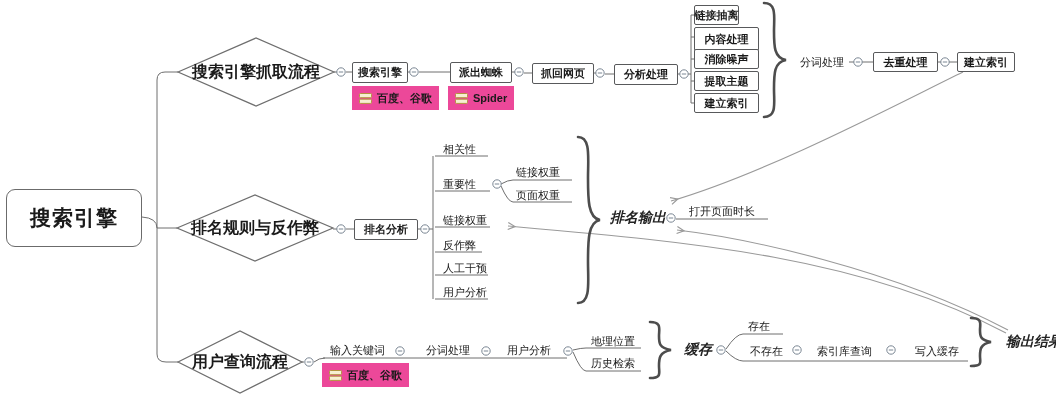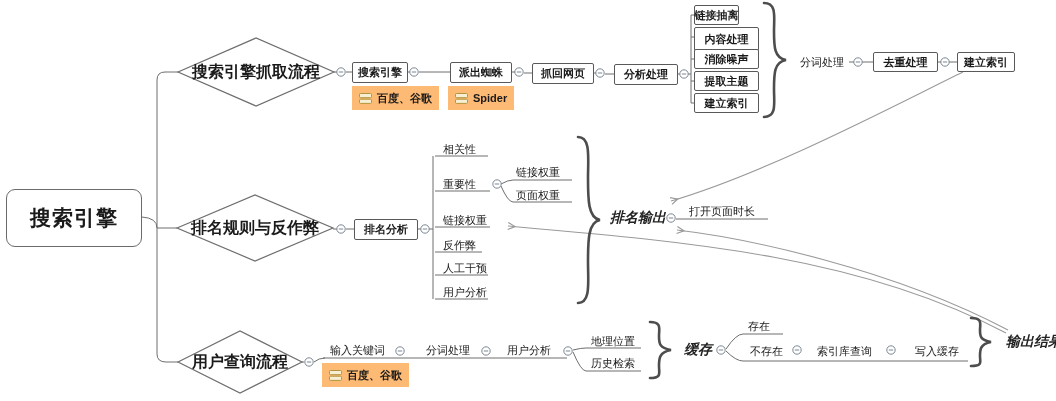--- a/index.html
+++ b/index.html
@@ -11,21 +11,21 @@
        font-size:11px;font-weight:bold;white-space:nowrap;box-sizing:border-box;}
   .plain{position:absolute;font-size:11px;font-weight:normal;white-space:nowrap;line-height:13px;}
   .sum{position:absolute;font-size:14px;font-weight:bold;font-style:italic;
        font-family:"DejaVu Serif","Liberation Serif",serif;white-space:nowrap;line-height:13px;color:#222;}
   .dlabel{position:absolute;display:flex;align-items:center;justify-content:center;
           font-size:16px;font-weight:bold;white-space:nowrap;}
   .rootbox{position:absolute;display:flex;align-items:center;justify-content:center;
            background:#fff;border:1.5px solid #6b6b6b;border-radius:9px;
            font-size:21px;font-weight:bold;letter-spacing:1px;box-sizing:border-box;}
   .chip{position:absolute;display:flex;align-items:center;gap:5px;height:24px;
-        background:#fdba74;padding:0 7px;font-size:11px;font-weight:bold;
+        background:#ec4899;padding:0 7px;font-size:11px;font-weight:bold;
         white-space:nowrap;box-sizing:border-box;}
   .chip .tagicon{display:inline-flex;flex:0 0 auto;}
 </style>
 </head>
 <body>
 
 <div class="stage">
 
   <svg class="overlay" width="1056" height="401" viewBox="0 0 1056 401">
     <defs>

